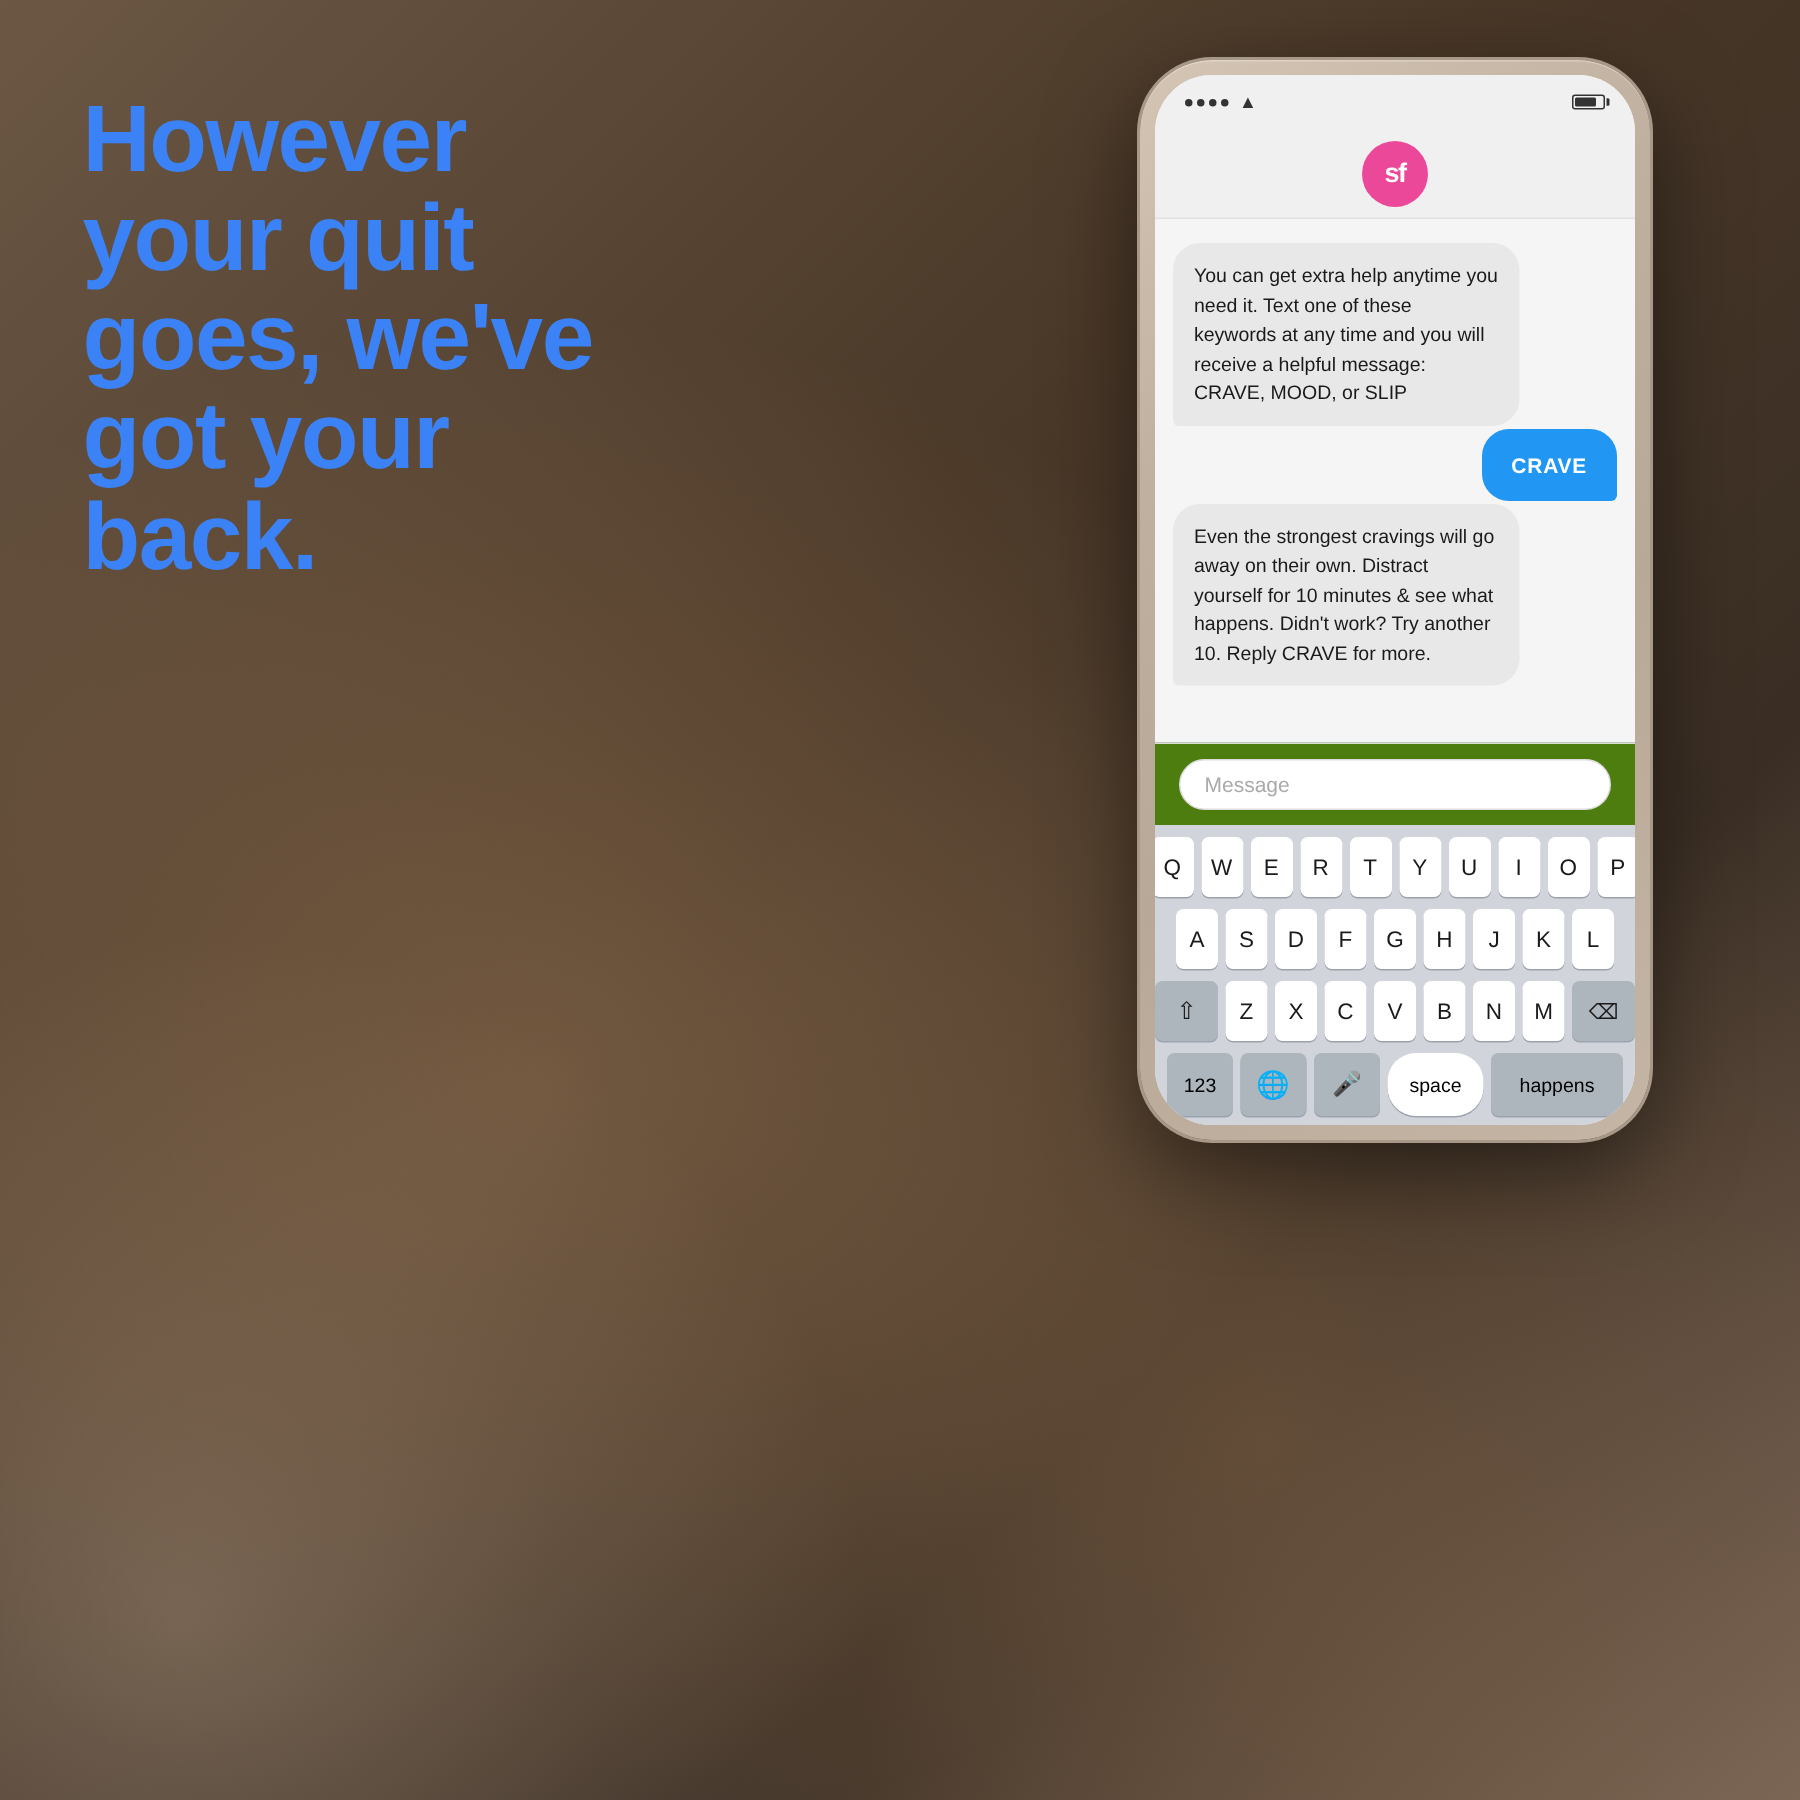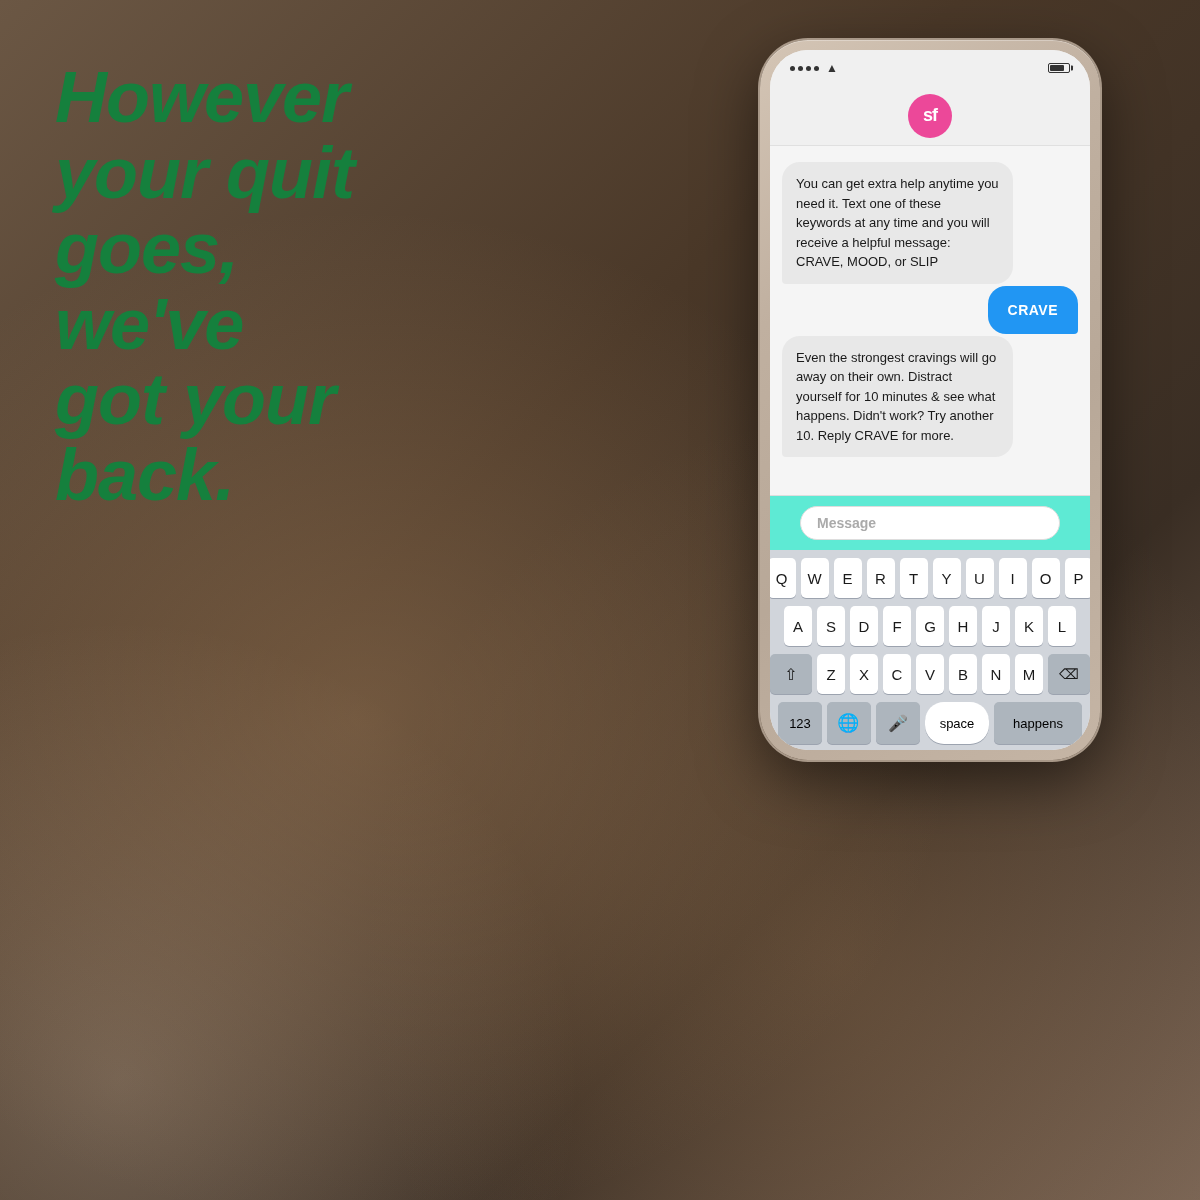--- a/index.html
+++ b/index.html
@@ -28,26 +28,25 @@
         radial-gradient(ellipse at 70% 80%, rgba(160,120,80,0.3) 0%, transparent 40%),
         radial-gradient(ellipse at 10% 90%, rgba(220,200,180,0.3) 0%, transparent 30%);
     }
 
     
     .headline {
       position: absolute;
       left: 55px;
       top: 60px;
       width: 390px;
-      color: #15803d;
-      font-size: 72px;
+      color: #3b82f6;
+      font-size: 63px;
       font-weight: 700;
       line-height: 1.05;
       letter-spacing: -1px;
-      font-style: italic;
     }
 
     
     .phone-container {
       position: absolute;
       top: 40px;
       right: 60px;
       width: 420px;
       height: 860px;
     }
@@ -186,24 +185,23 @@
       padding: 16px 20px;
       align-self: flex-end;
       font-size: 14px;
       font-weight: 600;
       color: white;
       letter-spacing: 0.5px;
     }
 
     
     .message-input-area {
-      background: #5eead4;
-      padding: 10px 30px;
+      background: #4d7c0f;
+      padding: 10px 16px;
       border-top: 1px solid #ddd;
-      font-weight: bold;
     }
 
     .message-input-field {
       background: white;
       border: 1px solid #ddd;
       border-radius: 20px;
       padding: 8px 16px;
       font-size: 14px;
       color: #aaa;
       width: 100%;

